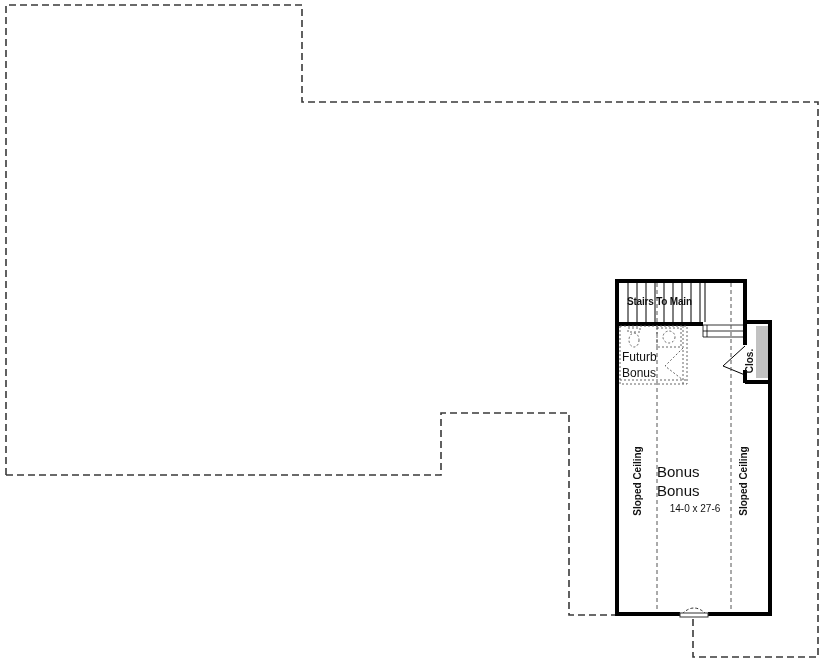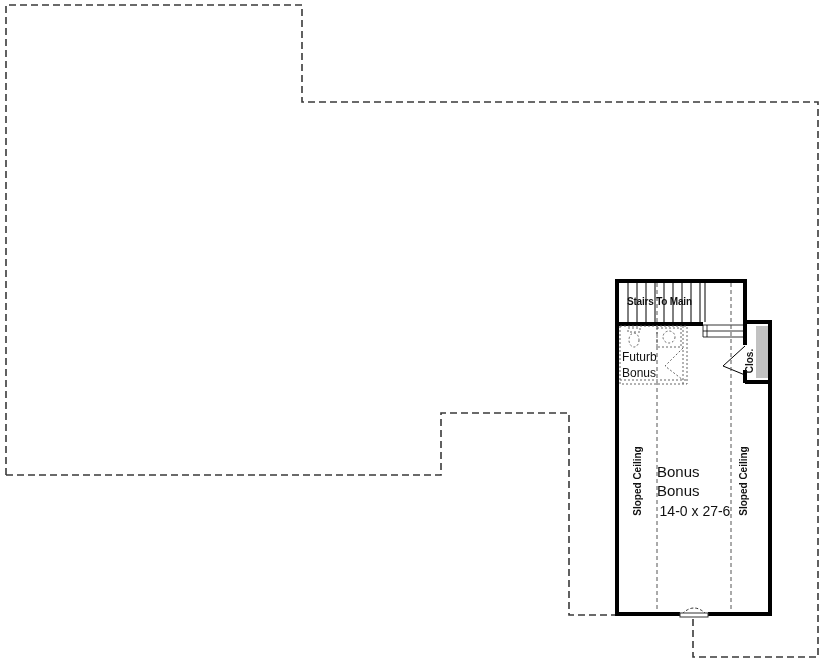--- a/index.html
+++ b/index.html
@@ -2,21 +2,21 @@
 <html><head>
 <meta charset="utf-8">
 <style>
   html, body { margin: 0; padding: 0; background: #ffffff; }
   body { width: 826px; height: 664px; position: relative; overflow: hidden; font-family: "Liberation Sans", sans-serif; }
   #plan { position: absolute; left: 0; top: 0; width: 826px; height: 664px; }
   .lbl { position: absolute; color: #111; font-family: "Liberation Sans", sans-serif; font-weight: normal; line-height: 1; white-space: nowrap; }
   .lbl-stairs { left: 627px; top: 297px; font-size: 10px; font-weight: bold; letter-spacing: -0.2px; }
   .lbl-future { left: 622px; top: 349px; font-size: 12px; line-height: 16px; }
   .lbl-bonus { left: 657px; top: 462px; width: 76px; font-size: 15px; line-height: 19px; }
-  .lbl-dims { left: 652px; top: 504px; width: 86px; text-align: center; font-size: 14px; }
+  .lbl-dims { left: 652px; top: 504px; width: 86px; text-align: center; font-size: 10px; }
   .vert { position: absolute; font-size: 10px; font-weight: bold; color: #111; transform: rotate(-90deg); transform-origin: center center; white-space: nowrap; width: 90px; text-align: center; line-height: 12px; }
   .lbl-sloped-left { left: 593px; top: 475px; }
   .lbl-sloped-right { left: 699px; top: 475px; }
   .lbl-clos { left: 730px; top: 355px; width: 40px; font-size: 10px; }
 </style>
 </head>
 <body>
 
 <svg id="plan" viewBox="0 0 826 664" width="826" height="664" xmlns="http://www.w3.org/2000/svg">
 

